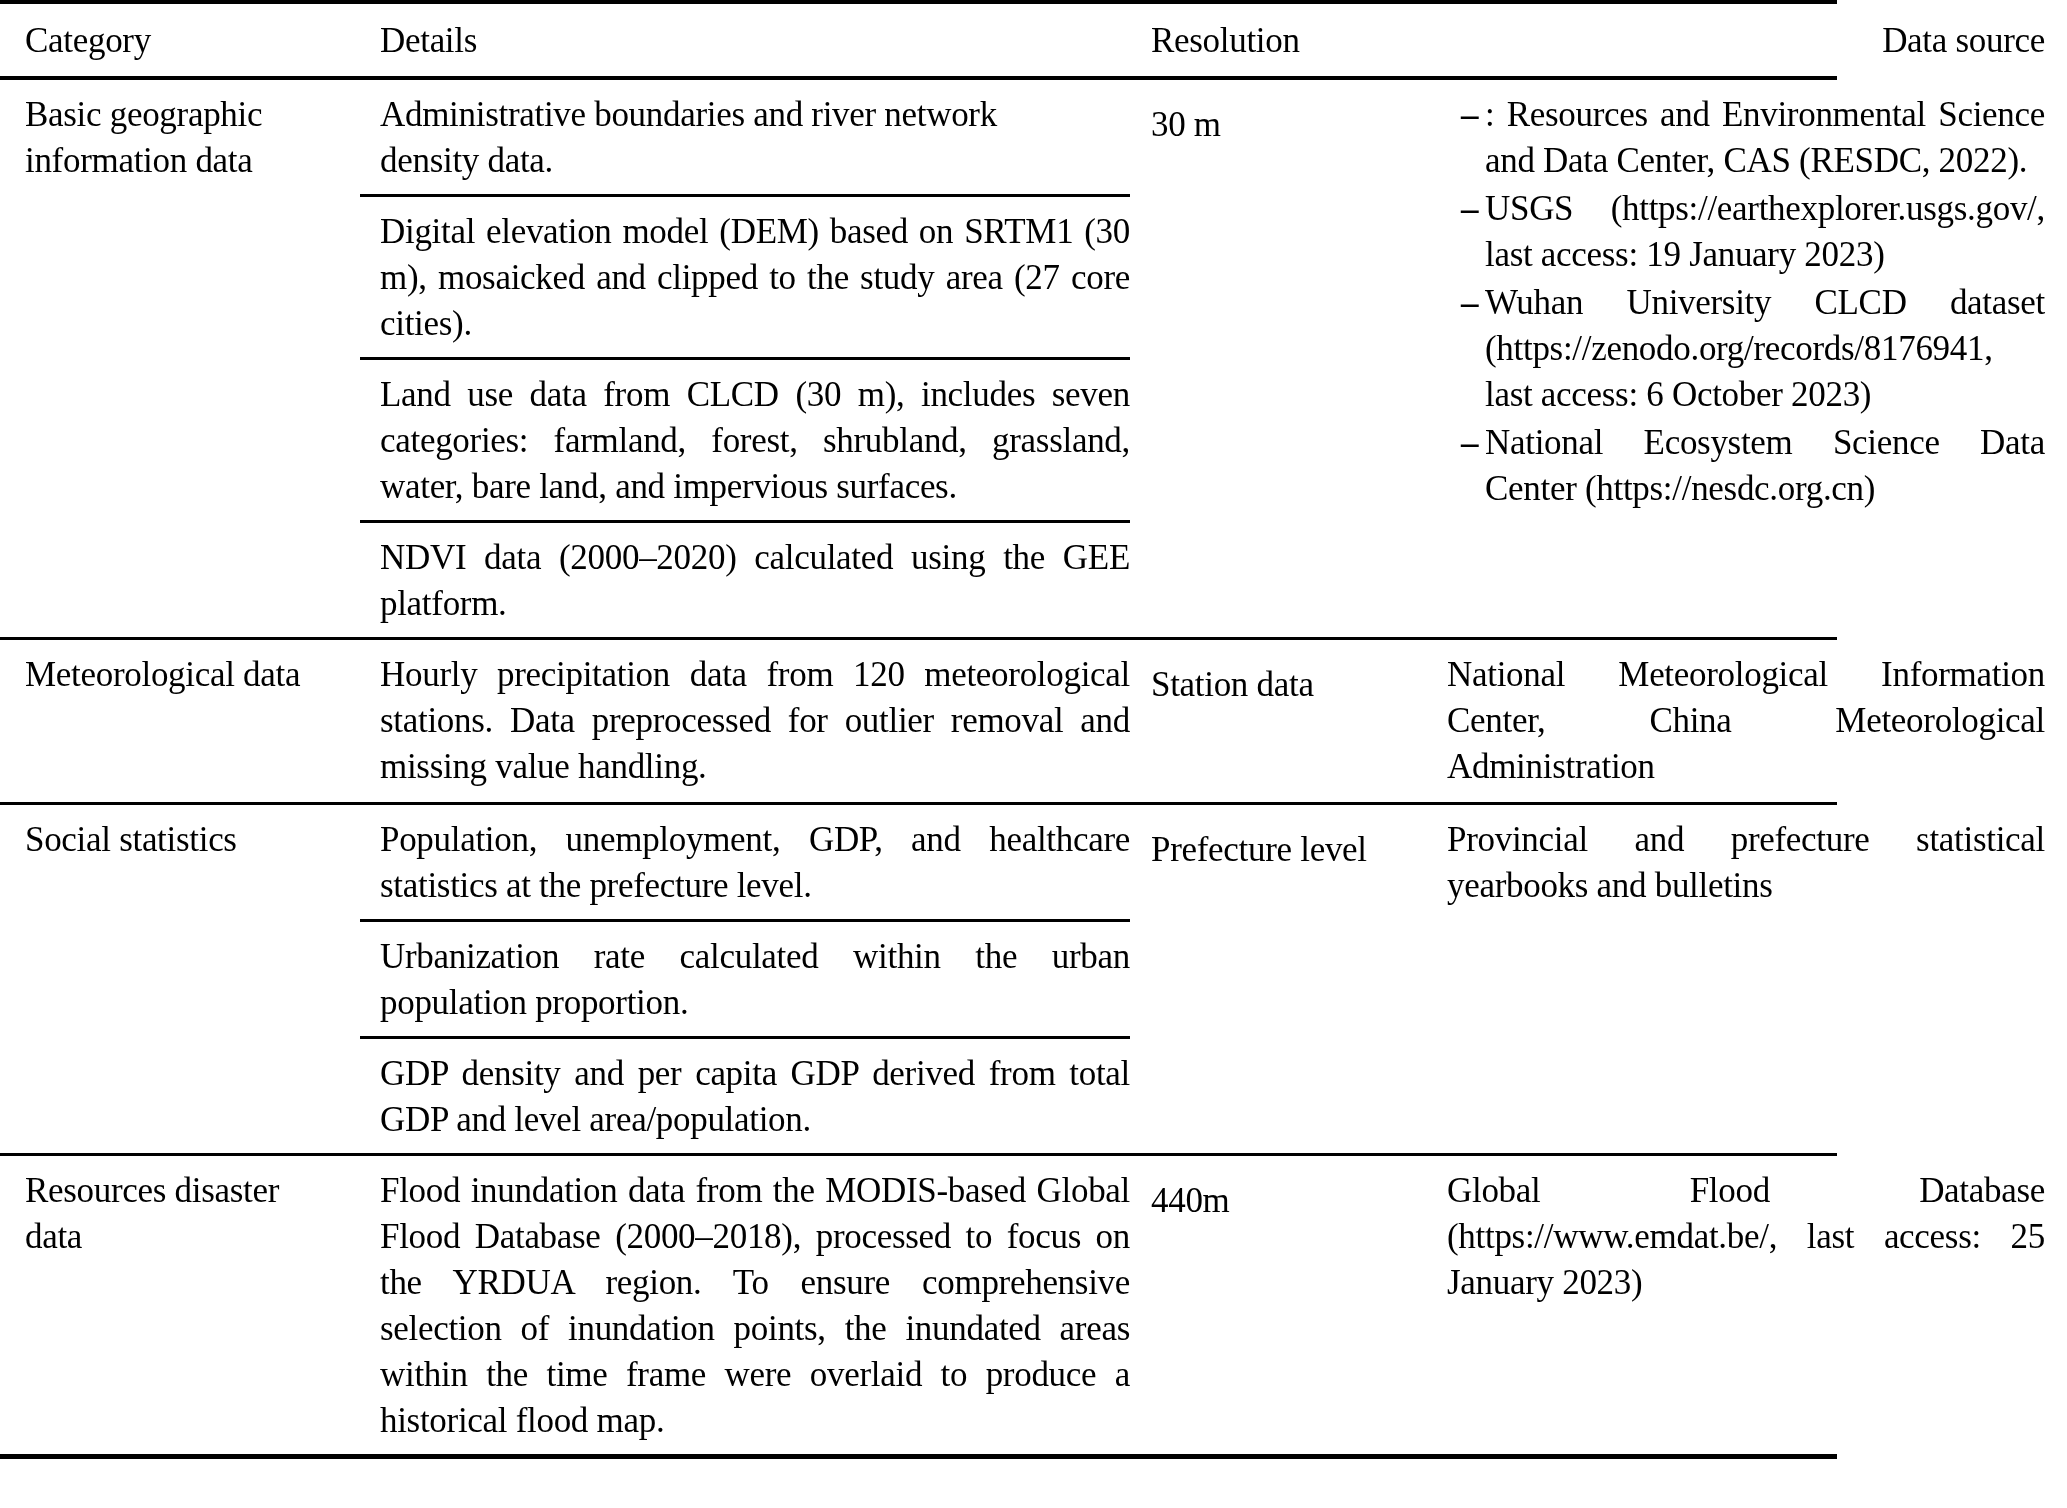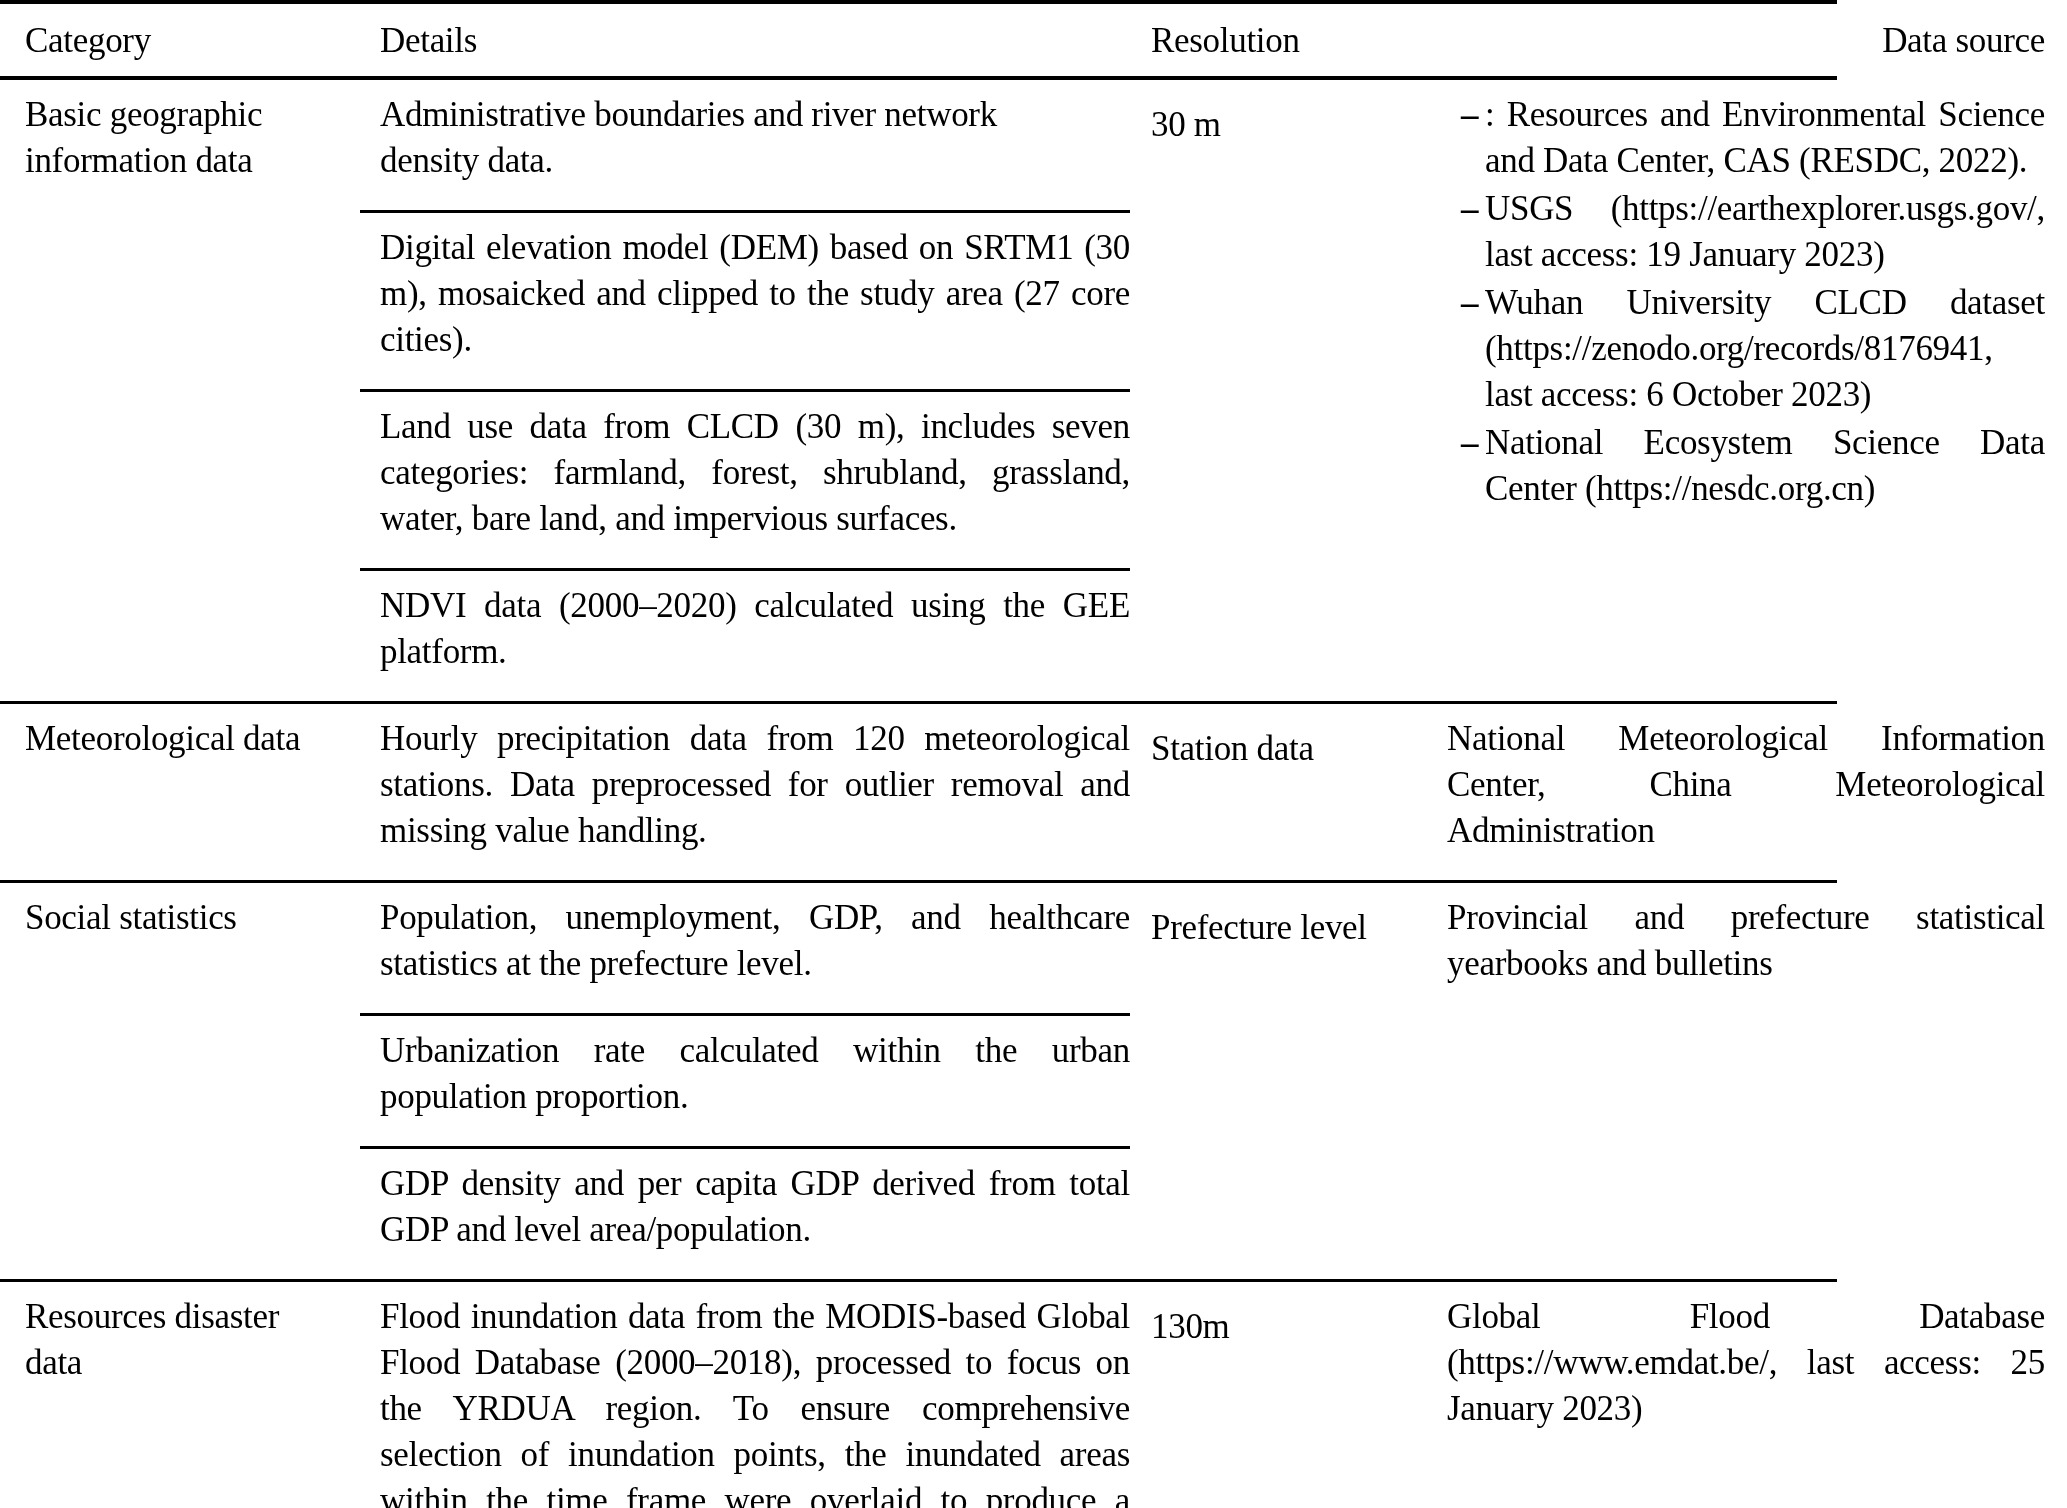--- a/index.html
+++ b/index.html
@@ -39,21 +39,21 @@
   .c-det { padding: 0; }
   
   .c-res { padding: 22px 10px 10px 21px; }
   
   .c-src { padding: 12px 22px 12px 22px; text-align: justify; }
   .c-src.with-bullets { padding: 12px 22px 12px 0; text-align: left; }
 
   .header-row .cell { padding-top: 14px; padding-bottom: 12px; }
 
   .detail-item {
-    padding: 12px 0 26px 20px;
+    padding: 12px 0 10px 20px;
     text-align: justify;
     hyphens: auto;
   }
   .detail-item + .detail-item {
     border-top: 3px solid #000;
   }
   .detail-item.no-justify {
     text-align: left;
   }
   .detail-item.no-justify .detail-text {
@@ -149,19 +149,19 @@
     <div class="cell c-src">
       <span class="src-text">Provincial and prefecture statistical yearbooks and bulletins</span>
     </div>
   </div>
 
   <div class="row body-row">
     <div class="cell c-cat">Resources disaster data</div>
     <div class="cell c-det">
       <div class="detail-item">Flood inundation data from the MODIS-based Global Flood Database (2000–2018), processed to focus on the YRDUA region. To ensure comprehensive selection of inundation points, the inundated areas within the time frame were overlaid to produce a historical flood map.</div>
     </div>
-    <div class="cell c-res">130m</div>
+    <div class="cell c-res">440m</div>
     <div class="cell c-src">
       <span class="src-text">Global Flood Database (https://www.emdat.be/, last access: 25 January 2023)</span>
     </div>
   </div>
 
 </div>
 
 </body></html>

